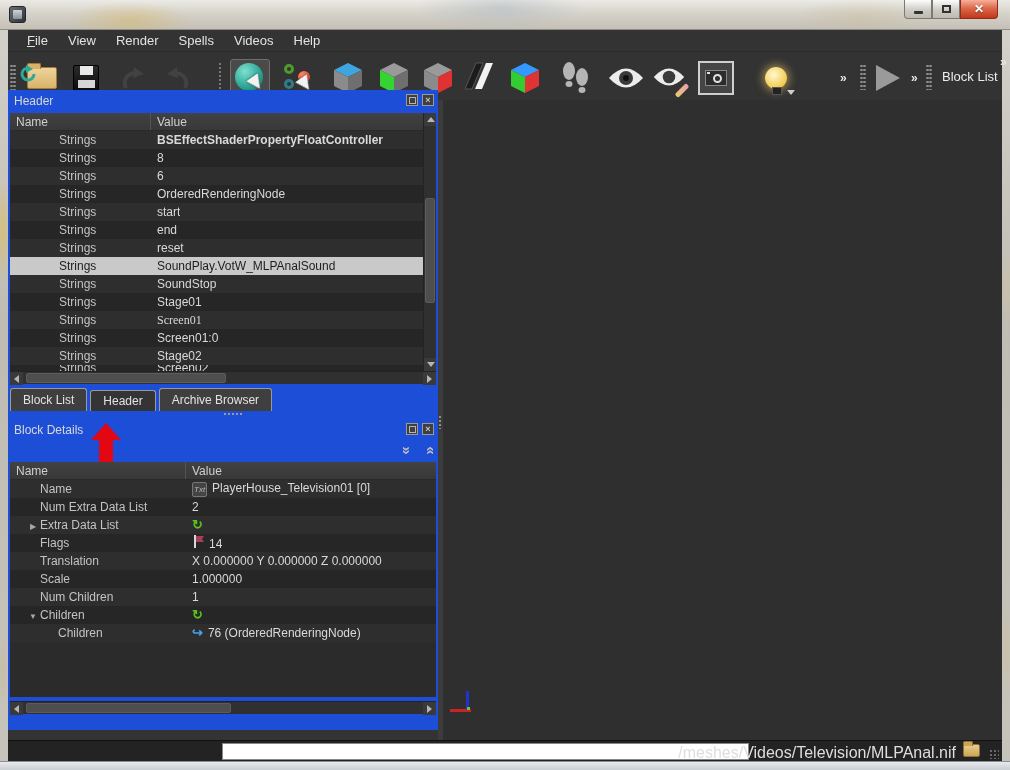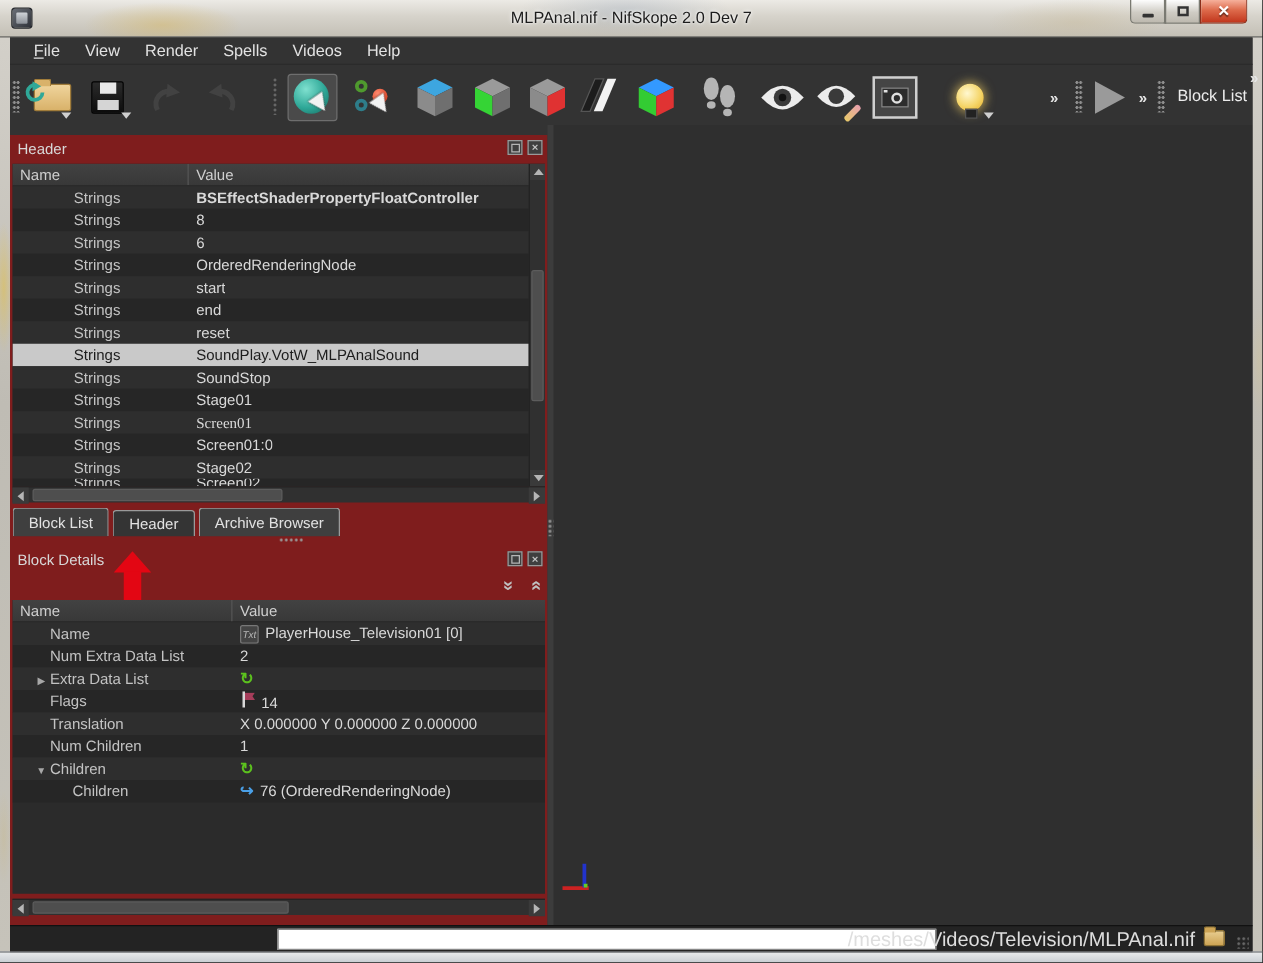--- a/index.html
+++ b/index.html
@@ -87,21 +87,21 @@
   .overflow { color:#e6e6e6; font-size:12px; font-weight:bold; letter-spacing:-1px; }
   .blocklist-label { color:#ececec; font-size:13px; }
   
   .eye-svg { display:block; }
   
   .bulb { position:relative; width:22px; height:22px; border-radius:50%;
     background:radial-gradient(circle at 40% 35%, #fff8d0, #f5d568 55%, #e2ab26); box-shadow:0 0 8px 2px rgba(245,210,100,.55); }
   .bulb::after { content:""; position:absolute; left:7px; bottom:-6px; width:8px; height:6px; background:#222; border:1px solid #555; }
 
   
-  .dock { position:absolute; left:8px; top:108px; width:430px; height:640px; background:#7f1d1d; }
+  .dock { position:absolute; left:8px; top:90px; width:430px; height:640px; background:#1d4ed8; }
   .dock-splitter { position:absolute; left:438px; top:100px; width:5px; height:640px; background:#3c3c3c; }
   .dock-splitter .grip { position:absolute; left:0px; top:315px; width:5px; height:14px;
     background-image:radial-gradient(circle,#8f8f8f 1px, transparent 1.3px); background-size:4px 4px; }
   .viewport { position:absolute; left:443px; top:100px; width:559px; height:640px; background:#2f2f2f; }
 
   .panel-titlebar { position:relative; height:21px; display:flex; align-items:center; padding:0 6px; }
   .panel-title { color:#d8d8d8; font-size:12px; }
   .panel-btns { position:absolute; right:4px; top:4px; display:flex; gap:4px; }
   .pbtn { position:relative; width:12px; height:12px; border:1px solid #9a9a9a; background:#3f3f3f; }
   .pbtn.float::after { content:""; position:absolute; left:2px; top:2px; width:5px; height:5px; border:1px solid #b5b5b5; }
@@ -177,21 +177,20 @@
   .resize-grip { position:absolute; right:3px; bottom:2px; width:10px; height:10px;
     background-image:radial-gradient(circle,#6a6a6a 1px, transparent 1.2px); background-size:4px 4px; }
 </style>
 </head>
 <body>
 
 <div class="window">
 
   <div class="titlebar">
     <div class="app-icon"></div>
-    <div class="title-text">MLPAnal.nif - NifSkope 2.0 Dev 7</div>
     <div class="win-controls">
       <div class="win-btn min">
           <span class="glyph-min"></span>
         </div>
       <div class="win-btn max">
           <span class="glyph-max"></span>
         </div>
       <div class="win-btn close">
           <span class="glyph-close">✕</span>
         </div>
@@ -483,20 +482,24 @@
           </div>
           <div class="trow">
             <div class="cell name" style="width: 176px; padding-left: 30px;"><span class="nm">Flags</span></div>
             <div class="cell val" style="padding-left: 6px;"><span class="vicon flagbox"></span><span class="vl">14</span></div>
           </div>
           <div class="trow">
             <div class="cell name" style="width: 176px; padding-left: 30px;"><span class="nm">Translation</span></div>
             <div class="cell val" style="padding-left: 6px;"><span class="vl">X 0.000000 Y 0.000000 Z 0.000000</span></div>
           </div>
           <div class="trow">
+            <div class="cell name" style="width: 176px; padding-left: 30px;"><span class="nm">Scale</span></div>
+            <div class="cell val" style="padding-left: 6px;"><span class="vl">1.000000</span></div>
+          </div>
+          <div class="trow">
             <div class="cell name" style="width: 176px; padding-left: 30px;"><span class="nm">Num Children</span></div>
             <div class="cell val" style="padding-left: 6px;"><span class="vl">1</span></div>
           </div>
           <div class="trow">
             <div class="cell name" style="width: 176px;"><span class="exp" style="margin-left: 16px;">▼</span><span class="nm">Children</span></div>
             <div class="cell val" style="padding-left: 6px;"><span class="vicon refresh">↻</span><span class="vl"></span></div>
           </div>
           <div class="trow">
             <div class="cell name" style="width: 176px; padding-left: 48px;"><span class="nm">Children</span></div>
             <div class="cell val" style="padding-left: 6px;"><span class="vicon link">↪</span><span class="vl">76 (OrderedRenderingNode)</span></div>

